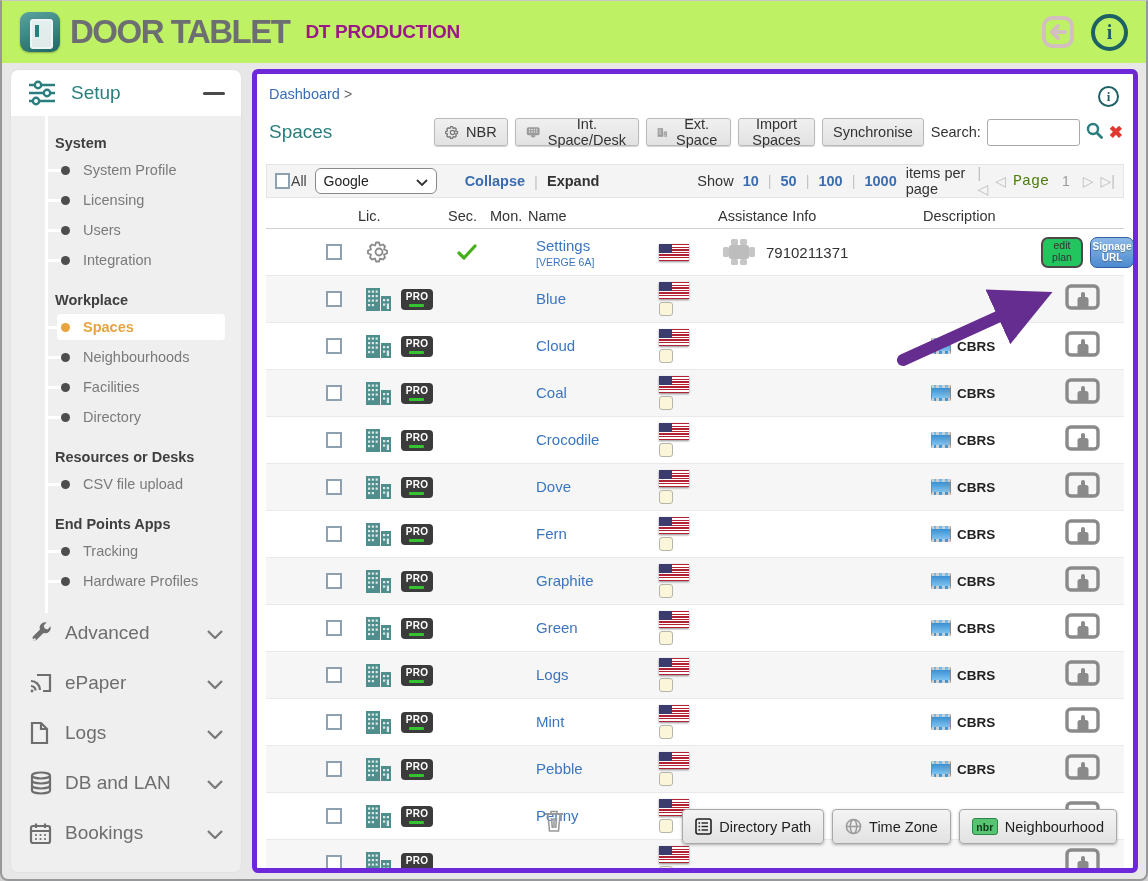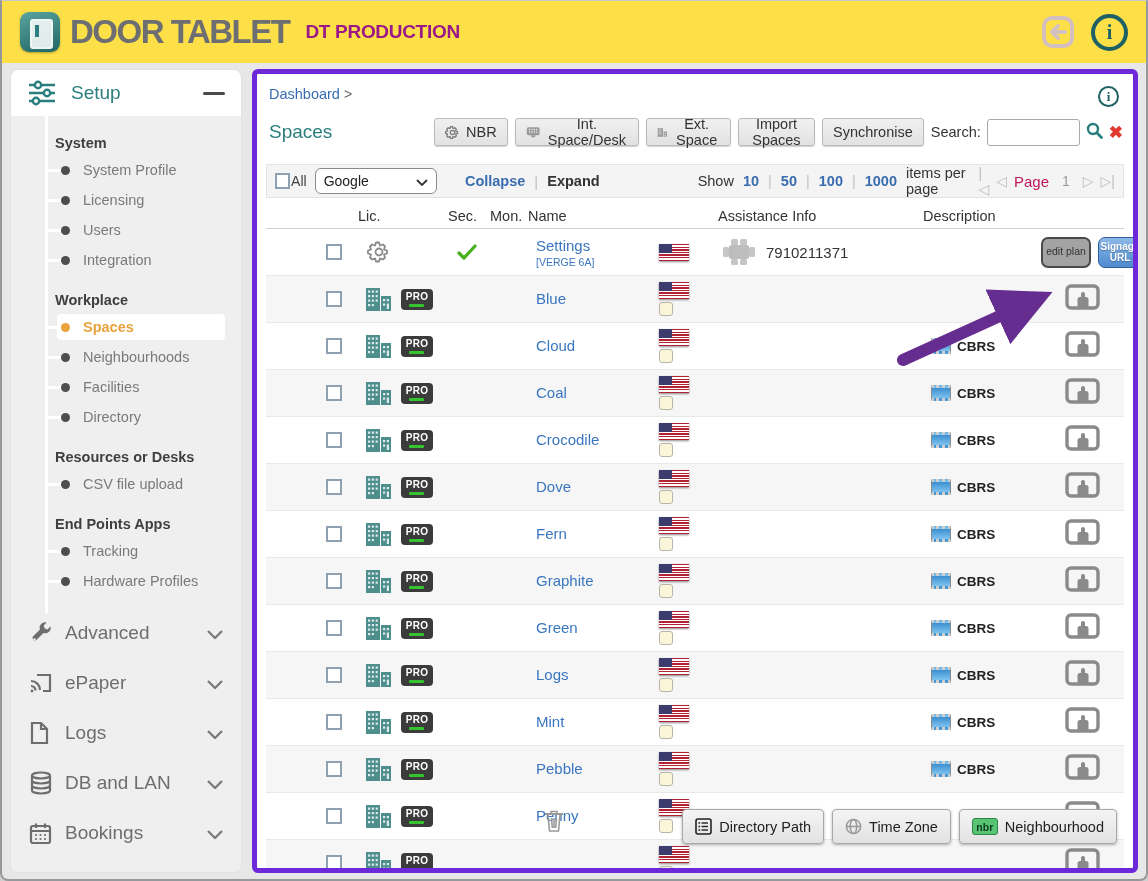--- a/index.html
+++ b/index.html
@@ -2,21 +2,21 @@
 <html><head>
 <meta charset="utf-8">
 <style>
   * { box-sizing: border-box; margin: 0; padding: 0; }
   html,body { background:#cfcfcf; }
   body { font-family: "Liberation Sans", sans-serif; }
   .page { position:relative; width:1148px; height:881px; background:#e7e7e7;
           border:2px solid #97989a; border-top:1px solid #c9c9c9; border-radius:0 0 8px 8px; overflow:hidden; }
 
   
-  .tophdr { position:absolute; left:0; top:0; right:0; height:62px; background:#fde047; display:flex; align-items:center; padding:0 18px; }
+  .tophdr { position:absolute; left:0; top:0; right:0; height:62px; background:#bef264; display:flex; align-items:center; padding:0 18px; }
   .logo-badge { width:40px; height:40px; border-radius:9px; background:linear-gradient(160deg,#5aa39e,#1f6763); position:relative; flex:none; box-shadow:0 1px 2px rgba(0,0,0,.3); }
   .logo-badge::before { content:""; position:absolute; left:10px; top:7px; width:19px; height:26px; border:2px solid #eef5f4; border-radius:3px; background:rgba(255,255,255,.85); }
   .logo-badge::after { content:""; position:absolute; left:15px; top:13px; width:4px; height:12px; background:#2a7e7e; }
   .logo-text { font-size:33px; font-weight:bold; letter-spacing:-1.5px; color:#6d6e71; margin-left:10px; }
   .env-label { font-size:19px; font-weight:bold; color:#9b1889; margin-left:16px; letter-spacing:-.3px; }
   .hdr-right { margin-left:auto; display:flex; align-items:center; gap:16px; }
   .logout-ic { width:34px; height:34px; }
   .info-big { width:37px; height:37px; border-radius:50%; border:4px solid #1e6165; color:#1e6165; display:flex; align-items:center; justify-content:center; font-weight:bold; font-size:20px; font-family:"Liberation Serif",serif; }
 
   
@@ -61,21 +61,21 @@
   .all-lbl { font-size:14px; color:#444; margin:0 8px 0 1px; }
   .grp-select { width:131px; height:26px; border:1px solid #8a8a8a; border-radius:6px; background:#fff; display:flex; align-items:center; padding:0 8px; font-size:14px; color:#222; cursor:pointer; }
   .grp-select .chev { margin-left:auto; }
   .collapse-lnk { color:#3a6db0; font-weight:bold; font-size:14.5px; margin-left:28px; cursor:pointer; }
   .tb-div { color:#c2c2c2; margin:0 9px; font-size:15px; }
   .expand-lnk { color:#333; font-weight:bold; font-size:14.5px; cursor:pointer; }
   .show-grp { display:flex; align-items:center; gap:9px; margin-left:98px; font-size:14.5px; color:#333; }
   .psz { color:#3a6db0; font-weight:bold; cursor:pointer; }
   .psep { color:#c2c2c2; }
   .pager { margin-left:auto; display:flex; align-items:center; gap:7px; color:#bdbdbd; font-size:14px; }
-  .pager .pg-lbl { color:#be185d; font-size:15px; }
+  .pager .pg-lbl { color:#4d7c0f; font-size:15px;font-family:Liberation Mono, monospace; }
   .pager .pg-cur { color:#9a9a9a; margin:0 6px; }
   .pager .nav { cursor:pointer; }
 
   
   .tgrid { display:grid; grid-template-columns:90px 45px 45px 42px 38px 125px 65px 205px 120px 1fr; align-items:center; }
   .thead { margin:6px 9px 0 9px; height:25px; border-bottom:1px solid #cfcfcf; font-size:14.5px; color:#333; }
   .thead .h { padding-left:2px; }
   .h-lic { grid-column:2; padding-left:14px; }
   .h-sec { grid-column:4; }
   .h-mon { grid-column:5; }
@@ -97,21 +97,21 @@
   .flag { width:30px; height:17px; background:repeating-linear-gradient(180deg,#b22234 0 1.31px,#fff 1.31px 2.62px); position:relative; box-shadow:0 1px 2px rgba(0,0,0,.45); flex:none; }
   .flag::before { content:""; position:absolute; left:0; top:0; width:13px; height:9px; background:#3c3b6e; }
   .mini-cb { width:14px; height:14px; border:1px solid #b5b5a8; border-radius:3px; background:#fbf6d9; cursor:pointer; }
   .c-assist { padding-left:6px; gap:10px; font-size:15px; color:#333; }
   .c-desc { padding-left:10px; gap:6px; font-size:13.5px; color:#222; font-weight:bold; }
   .cbrs-ic { width:20px; height:16px; background:linear-gradient(180deg,#3c8fd0,#7ec3ef); border:1px solid #8a8a8a; border-top:3px dotted #cfcfcf; border-bottom:3px dotted #cfcfcf; }
   .c-act { justify-content:center; gap:7px; }
   .pro-badge { width:32px; height:21px; background:#3b3b3b; border-radius:4px; position:relative; display:flex; justify-content:center; }
   .pro-badge span { color:#fff; font-size:10px; font-weight:bold; letter-spacing:.3px; margin-top:2px; }
   .pro-badge::after { content:""; position:absolute; left:8px; bottom:3px; width:15px; height:3px; background:#35c42f; border-radius:1px; }
-  .btn-editplan { width:50px; height:31px; border:2px solid #4a4a4a; border-radius:7px; background:#a3a3a3; color:#333; font-size:10.5px; line-height:1.1; text-align:center; display:flex; align-items:center; justify-content:center; cursor:pointer; padding:0 2px; }
+  .btn-editplan { width:42px; height:31px; border:2px solid #4a4a4a; border-radius:7px; background:#22c55e; color:#333; font-size:10.5px; line-height:1.1; text-align:center; display:flex; align-items:center; justify-content:center; cursor:pointer; padding:0 2px; }
   .btn-signage { width:44px; height:31px; border:1px solid #2f5f9e; border-radius:7px; background:linear-gradient(#8cb9e6,#4d8ad0); color:#fff; font-size:10px; font-weight:bold; line-height:1.1; text-align:center; display:flex; align-items:center; justify-content:center; cursor:pointer; text-shadow:0 1px 1px rgba(0,0,0,.3); padding:0 2px; }
   .tablet-ic { cursor:pointer; }
   .trash-ov { position:absolute; left:18px; top:16px; z-index:2; cursor:pointer; }
 
   
   .footer-bar { position:absolute; right:16px; bottom:24px; display:flex; gap:8px; z-index:20; }
   .fbtn { height:35px; background:linear-gradient(#f4f4f4,#e2e2e2); border:1px solid #a8a8a8; border-radius:4px; box-shadow:0 1px 3px rgba(0,0,0,.3); display:flex; align-items:center; gap:7px; padding:0 12px; font-size:14.5px; color:#222; cursor:pointer; }
   .nbr-badge { width:26px; height:17px; background:#58c473; border:1px solid #2c8748; border-radius:3px; color:#0d3b1e; font-size:10.5px; font-weight:bold; display:flex; align-items:center; justify-content:center; }
   .annot-arrow { position:absolute; left:0; top:0; pointer-events:none; z-index:30; }
 </style>

